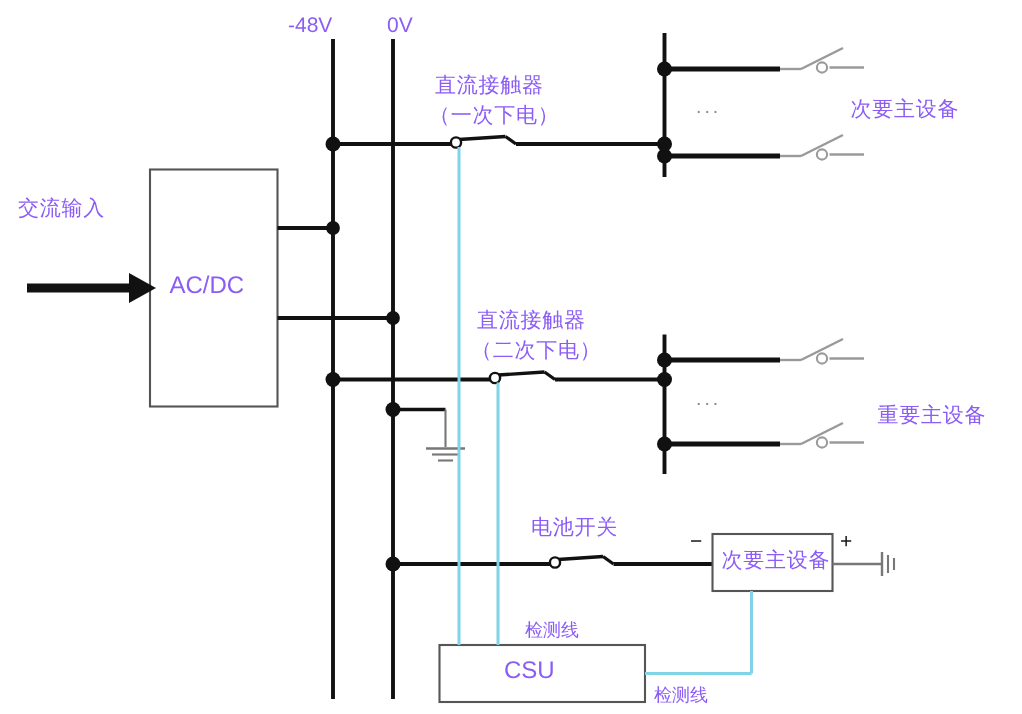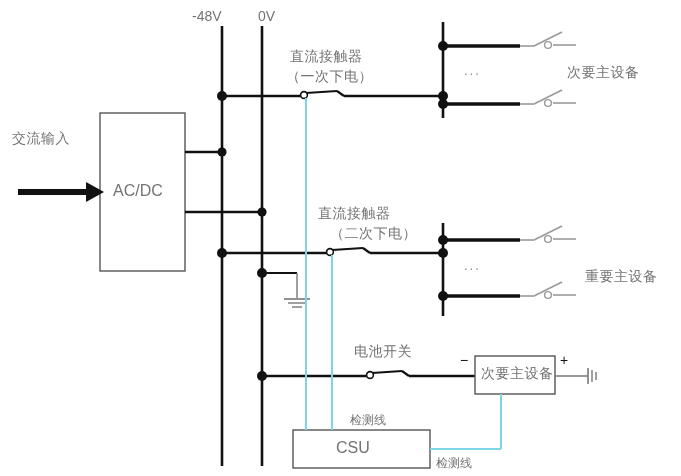--- a/index.html
+++ b/index.html
@@ -17,21 +17,21 @@
     background: #ffffff;
     overflow: hidden;
   }
   #canvas svg {
     position: absolute;
     left: 0;
     top: 0;
   }
   .lbl {
     position: absolute;
-    color: #737373;
+    color: #8b5cf6;
     white-space: nowrap;
     font-family: "Liberation Sans", sans-serif;
   }
   .lbl-cn {
     font-size: 14px;
     letter-spacing: 0.5px;
   }
   .lbl-bus {
     font-size: 14px;
   }
@@ -208,21 +208,21 @@
   <div class="lbl lbl-bus" style="left:258px; top:8px;">0V</div>
 
   <div class="lbl lbl-cn" style="left:12px; top:130px;">交流输入</div>
 
   <div class="lbl lbl-box" style="left:113px; top:182px;text-align:right;">AC/DC</div>
 
   <div class="lbl lbl-cn" style="left:290px; top:48px;">直流接触器</div>
   <div class="lbl lbl-cn" style="left:286px; top:68px;">（一次下电）</div>
 
   <div class="lbl lbl-cn" style="left:318px; top:205px;">直流接触器</div>
-  <div class="lbl lbl-cn" style="left:330px; top:225px;text-align:right;">（二次下电）</div>
+  <div class="lbl lbl-cn" style="left:314px; top:225px;text-align:right;">（二次下电）</div>
 
   <div class="dots" style="left:464px; top:63px;">...</div>
   <div class="dots" style="left:464px; top:258px;">...</div>
 
   <div class="lbl lbl-cn" style="left:567px; top:64px;">次要主设备</div>
   <div class="lbl lbl-cn" style="left:585px; top:268px;">重要主设备</div>
 
   <div class="lbl lbl-cn" style="left:354px; top:343px;text-align:right;">电池开关</div>
 
   <div class="lbl lbl-sign" style="left:460px; top:352px;">−</div>

